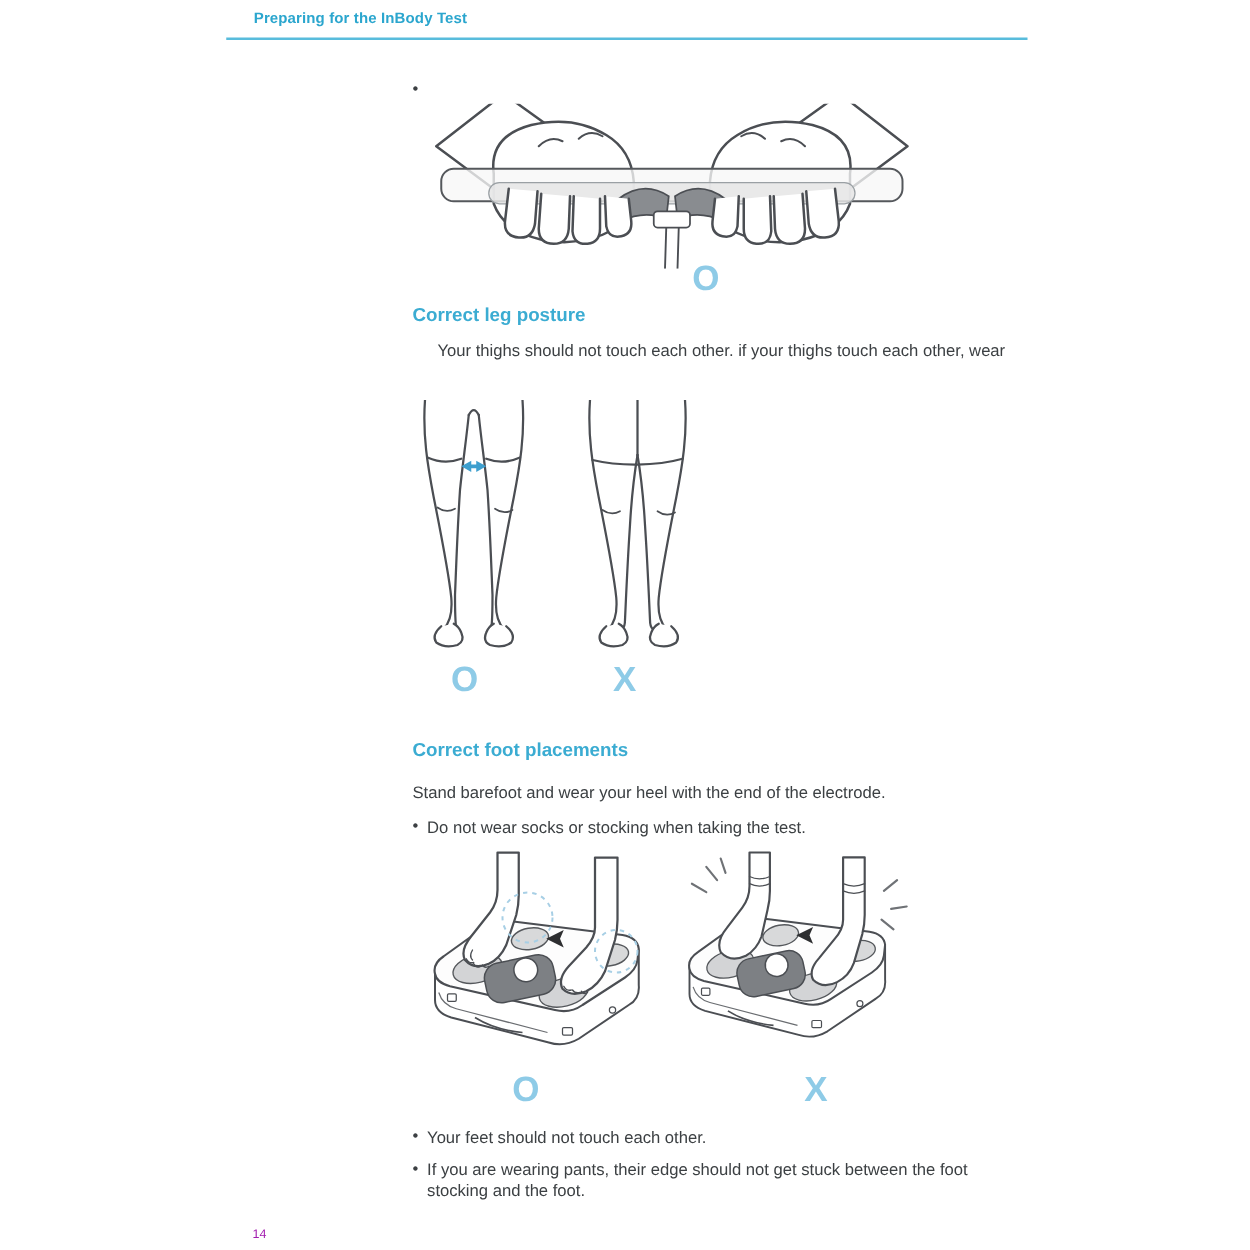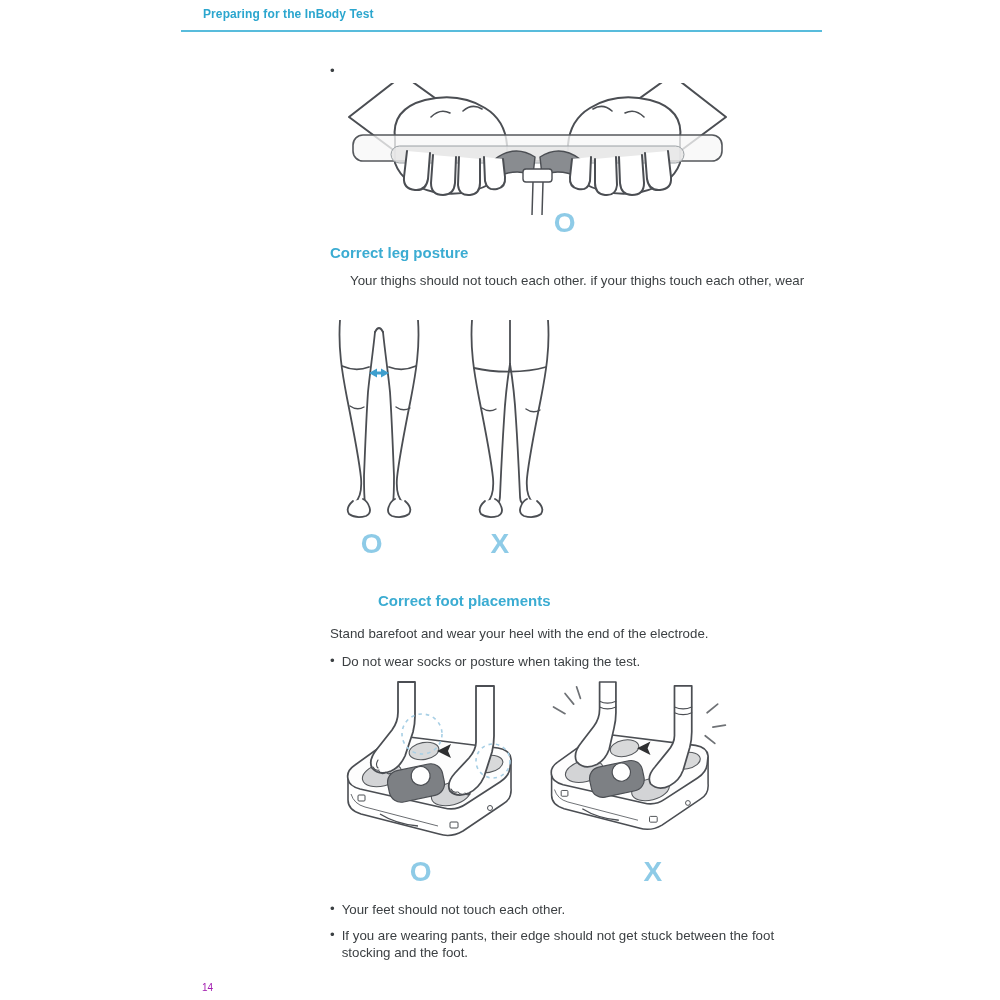--- a/index.html
+++ b/index.html
@@ -99,25 +99,25 @@
       <path d="M83,0 C85,28 81,52 76,78 C70,108 64,138 62,158 C61,170 63,178 68,183"></path>
       <path d="M17,88 q7,5 14,1 M61,89 q7,5 14,1" stroke-width="1.4"></path>
       <path d="M20,181 Q12,188 16,194 Q23,199 33,196 Q39,193 36,186 Q34,181 30,179" fill="#ffffff"></path>
       <path d="M72,181 Q80,188 76,194 Q69,199 59,196 Q53,193 56,186 Q58,181 62,179" fill="#ffffff"></path>
     </g>
   </svg>
 
   <div class="marker" style="left:354px;top:528px;">O</div>
   <div class="marker" style="left:482px;top:528px;">X</div>
 
-  <div class="sec-heading" style="left:330px;top:592px;margin-left:48px;">Correct foot placements</div>
+  <div class="sec-heading" style="left:330px;top:592px;">Correct foot placements</div>
   <div class="body-text" style="left:330px;top:626px;width:570px;">Stand barefoot and wear your heel with the end of the electrode.</div>
   <div class="bullet" style="left:330px;top:654px;width:560px;">
     <span class="dot">•</span>
-    <span>Do not wear socks or posture when taking the test.</span>
+    <span>Do not wear socks or stocking when taking the test.</span>
   </div>
 
   <svg class="illus" style="left:336px;top:680px;" width="400" height="172" viewBox="0 0 400 172">
     <defs>
       <g id="devbase">
         <path d="M10,96 L10,118 Q10,128 23,132 L101,152 Q113,156 125,149 L165,122 Q174,117 173,106 L173,78 Z" fill="#ffffff" stroke="#4b4e53" stroke-width="1.6" stroke-linejoin="round"></path>
         <path d="M13,112 Q16,122 27,125 L100,144" fill="none" stroke="#6a6d71" stroke-width="1"></path>
         <path d="M42,132 q16,10 38,12" fill="none" stroke="#4b4e53" stroke-width="1.4"></path>
         <rect x="20" y="113" width="7" height="6" rx="1" fill="#ffffff" stroke="#4b4e53" stroke-width="1"></rect>
         <rect x="112" y="140" width="8" height="6" rx="1" fill="#ffffff" stroke="#4b4e53" stroke-width="1"></rect>

